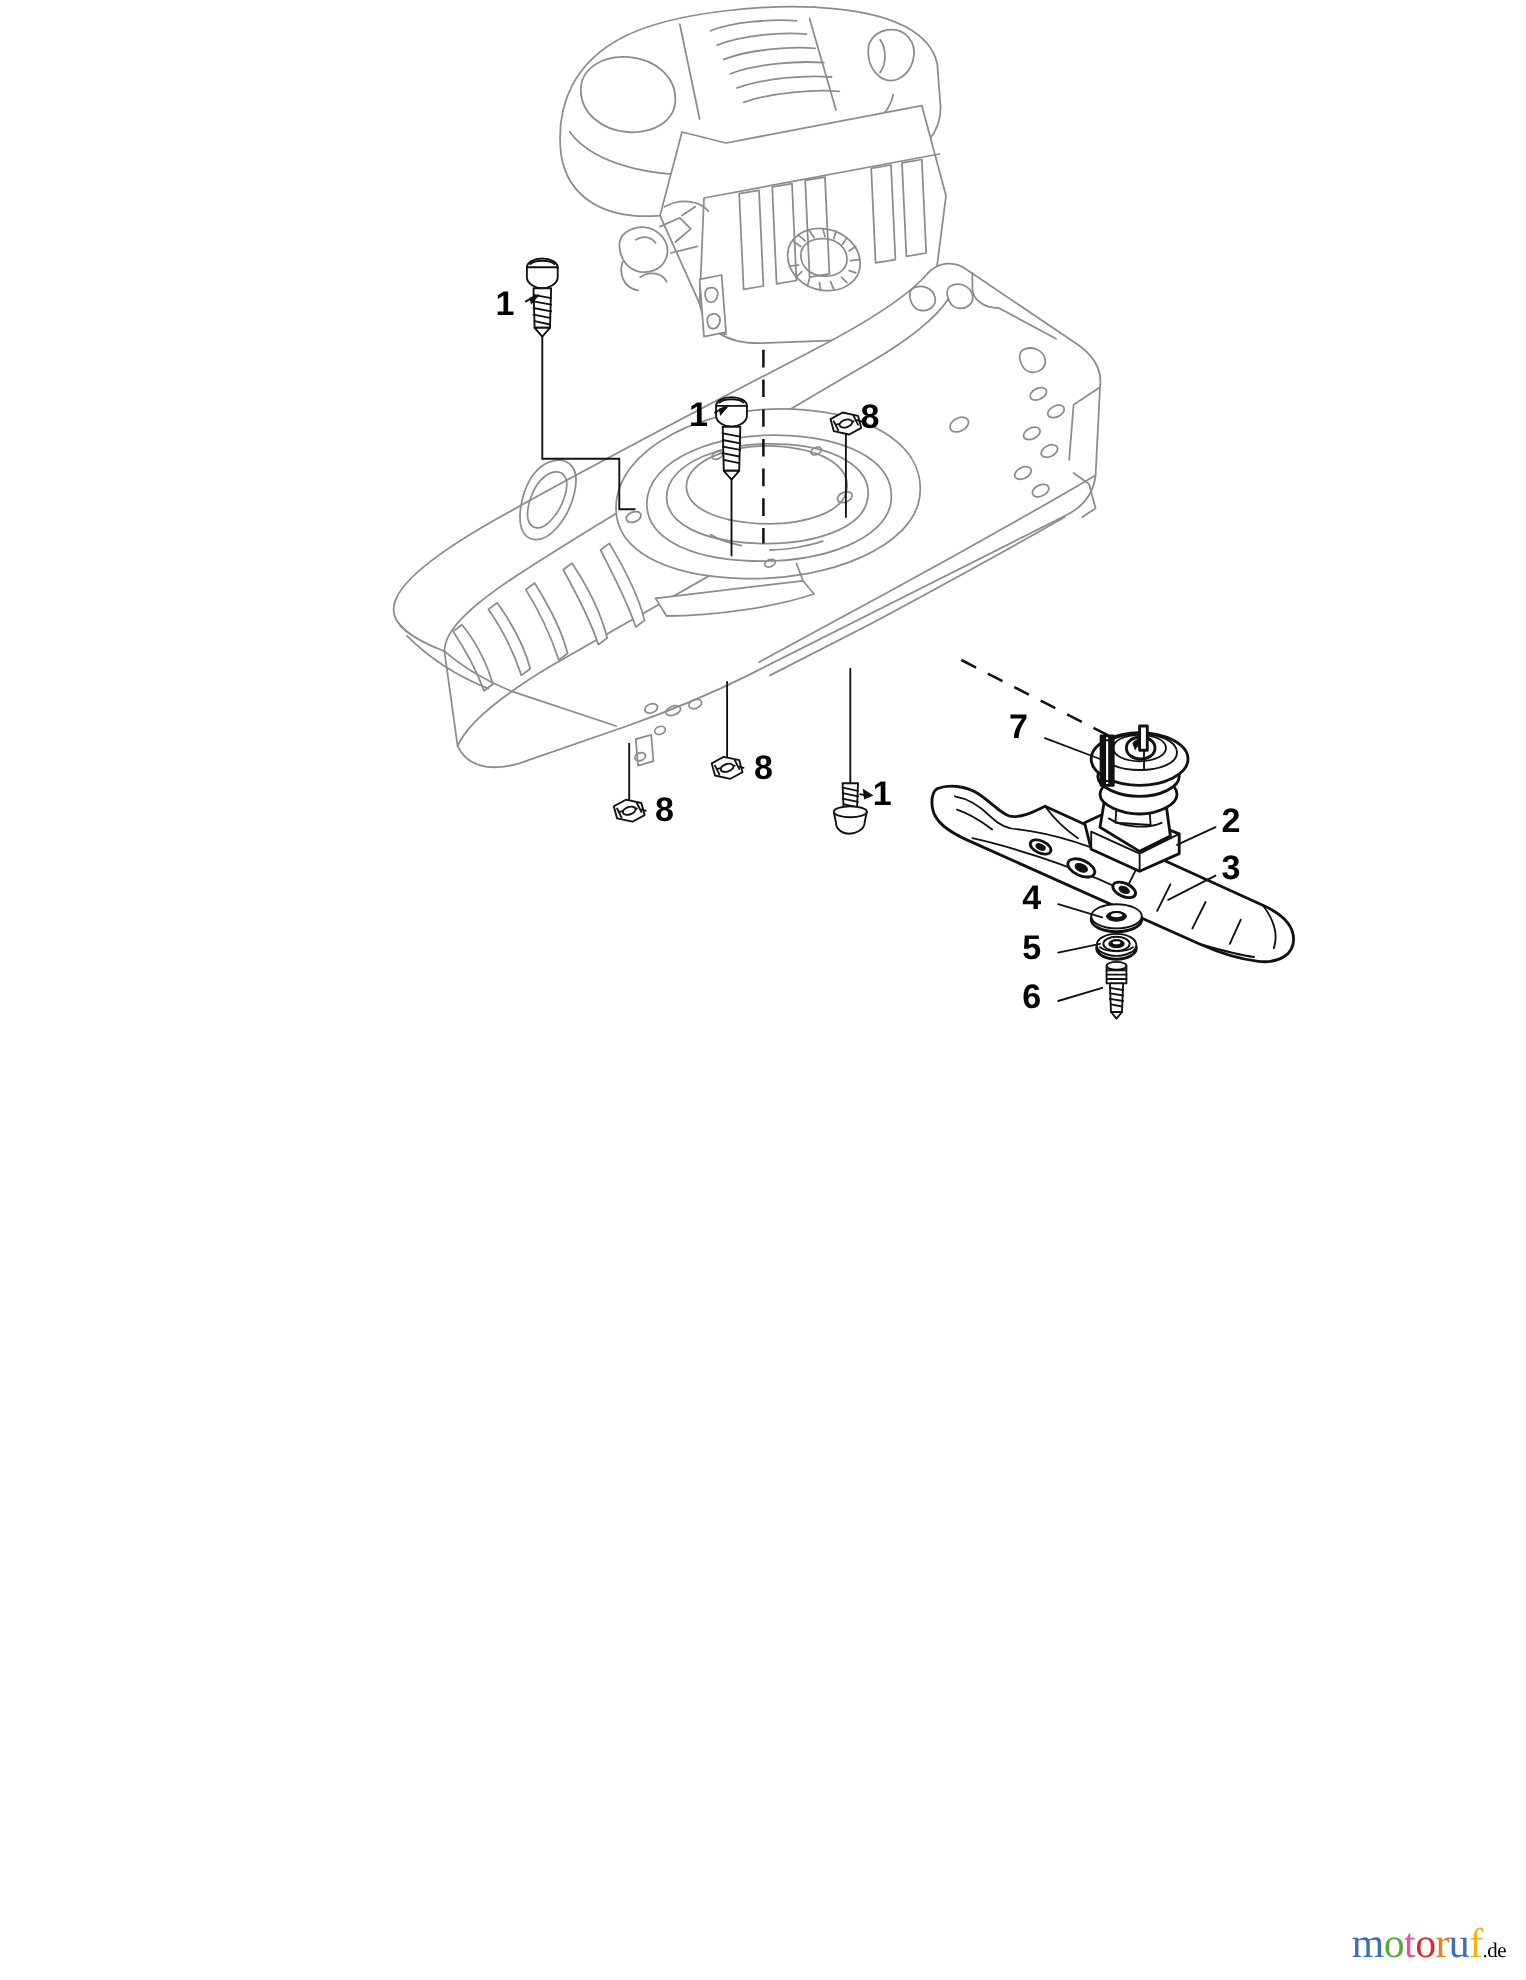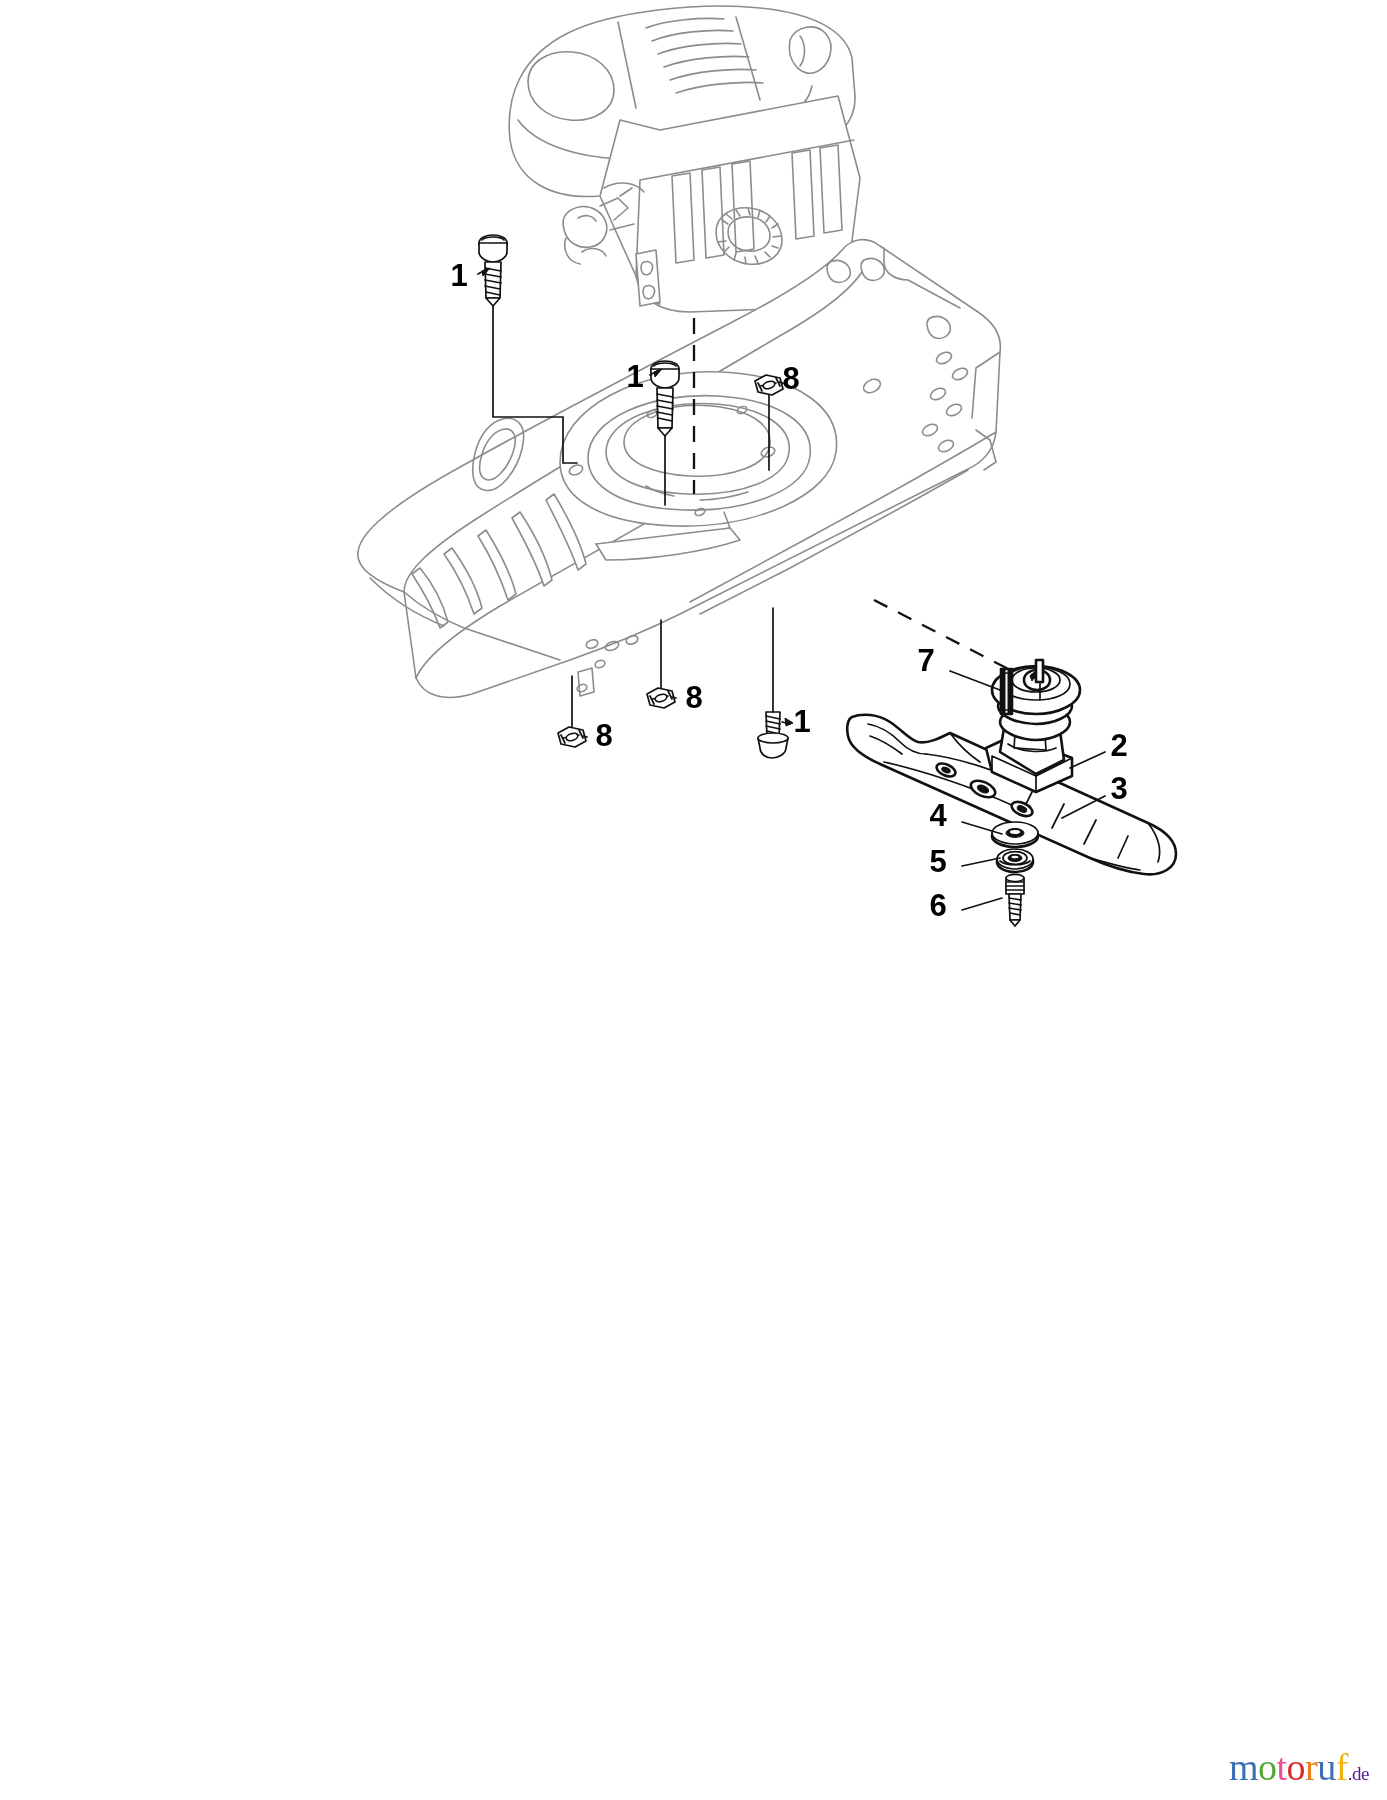--- a/index.html
+++ b/index.html
@@ -37,21 +37,21 @@
     bottom: 14px;
     font-family: "Liberation Serif", serif;
     font-size: 38px;
     letter-spacing: -0.5px;
     white-space: nowrap;
     line-height: 1;
   }
   .wm .s { display: inline-block; }
   .wm .tld {
     font-size: 19px;
-    color: #4c1d95;
+    color: #000000;
     vertical-align: baseline;
   }
 </style>
 </head>
 <body>
 
 <div id="diagram-root">
 <svg id="parts-svg" viewBox="0 0 1387 1800" xmlns="http://www.w3.org/2000/svg">
   <defs>
     <style>

